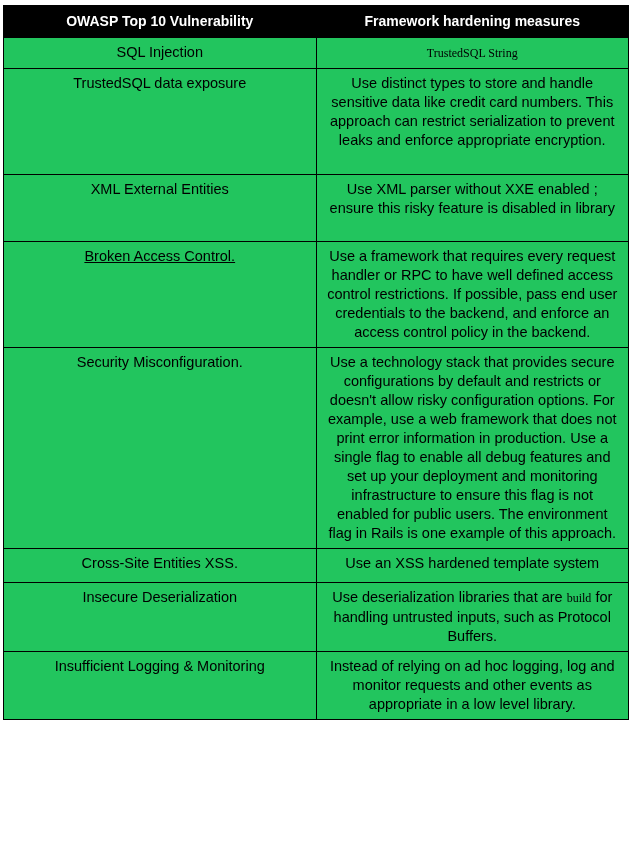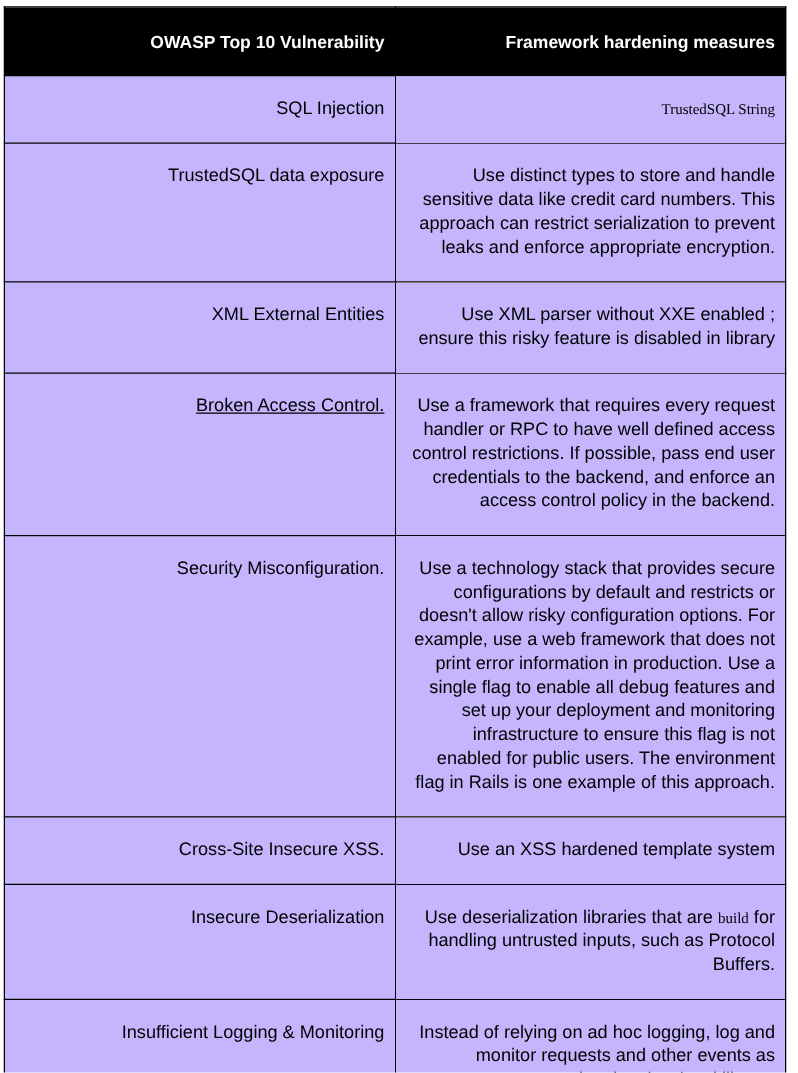--- a/index.html
+++ b/index.html
@@ -7,31 +7,31 @@
     width:638px;height:858px;background:#ffffff;position:relative;
     font-family:"Liberation Sans",sans-serif;color:#000000;
   }
   .doc{padding:5px 9px 5px 3px;}
   table.owasp{
     border-collapse:collapse;table-layout:fixed;width:626px;
   }
   th,td{
     border:1.5px solid #000000;
     vertical-align:top;
-    padding:17px 8px;
+    padding:5px 8px;
     box-sizing:border-box;
-    text-align:right;
+    text-align:center;
   }
   th{
     background:#000000;color:#ffffff;
     font-size:14px;font-weight:bold;height:32px;
     line-height:20px;
   }
   td{
-    font-size:14.5px;line-height:19px;background:#c4b5fd;margin-top:32px;
+    font-size:14.5px;line-height:19px;background:#22c55e;margin-top:32px;
   }
   td.measure{position:relative;}
   .serif{
     font-family:"Liberation Serif",serif;
     font-size:12px;line-height:19px;
   }
   .dropdown-btn{
     position:absolute;top:1px;right:2px;
     width:15px;height:15px;
     border:1px solid #dcdcdc;background:#f8f8f8;
@@ -71,21 +71,21 @@
         </tr>
         <tr>
           <td style="height: 101px; text-decoration: underline;">Broken Access Control.</td>
           <td class="measure"><span>Use a framework that requires every request handler or RPC to have well defined access control restrictions. If possible, pass end user credentials to the backend, and enforce an access control policy in the backend.</span></td>
         </tr>
         <tr>
           <td style="height: 198px;">Security Misconfiguration.</td>
           <td class="measure"><span>Use a technology stack that provides secure configurations by default and restricts or doesn't allow risky configuration options. For example, use a web framework that does not print error information in production. Use a single flag to enable all debug features and set up your deployment and monitoring infrastructure to ensure this flag is not enabled for public users. The environment flag in Rails is one example of this approach.</span></td>
         </tr>
         <tr>
-          <td style="height: 34px;">Cross-Site Insecure XSS.</td>
+          <td style="height: 34px;">Cross-Site Entities XSS.</td>
           <td class="measure"><span>Use an XSS hardened template system</span></td>
         </tr>
         <tr>
           <td style="height: 69px;">Insecure Deserialization</td>
           <td class="measure"><span>Use deserialization libraries that are </span><span class="serif">build</span><span> for handling untrusted inputs, such as Protocol Buffers.</span></td>
         </tr>
         <tr>
           <td style="height: 64px;">Insufficient Logging &amp; Monitoring</td>
           <td class="measure"><span>Instead of relying on ad hoc logging, log and monitor requests and other events as appropriate in a low level library.</span></td>
         </tr>

